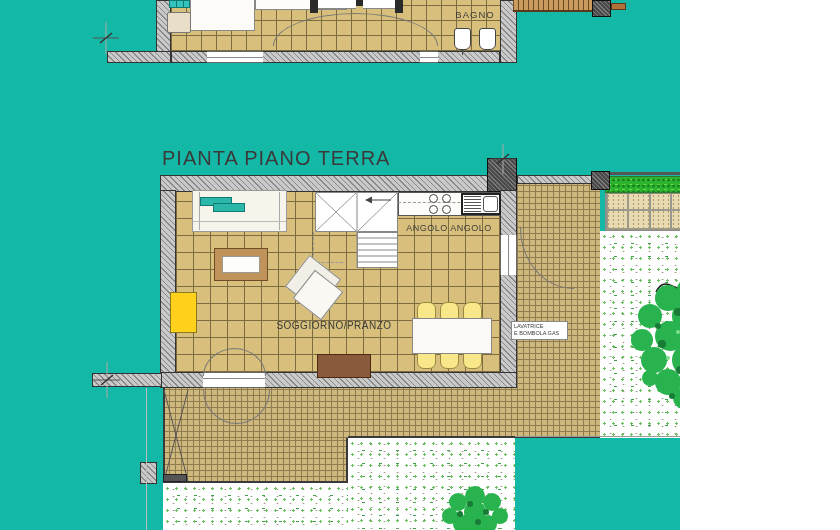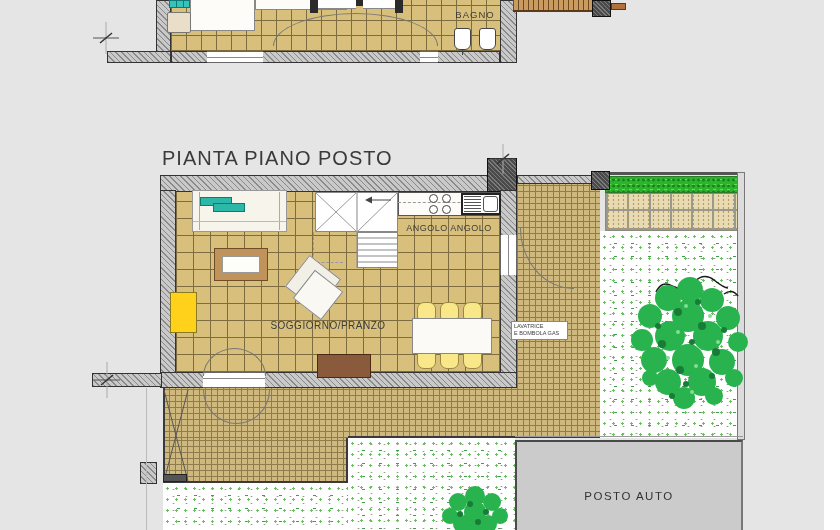--- a/index.html
+++ b/index.html
@@ -1,16 +1,16 @@
 <!DOCTYPE html>
 <html><head>
 <meta charset="utf-8">
 <style>
   html,body{margin:0;padding:0;background:#fff;}
-  #canvas{position:relative;width:824px;height:530px;background:#e5e5e5;overflow:hidden;
+  #canvas{position:relative;width:680px;height:530px;background:#14b8a6;overflow:hidden;
           font-family:"Liberation Sans",sans-serif;}
   .abs{position:absolute;}
   
   .tileC{background-color:#d8c07c;
     background-image:repeating-linear-gradient(90deg,#7d6c40 0 1px,transparent 1px 17px),
                      repeating-linear-gradient(0deg,#7d6c40 0 1px,transparent 1px 17px);}
   .tileC15{background-color:#d8c07c;
     background-image:repeating-linear-gradient(90deg,#7d6c40 0 1px,transparent 1px 15px),
                      repeating-linear-gradient(0deg,#7d6c40 0 1px,transparent 1px 15px);}
   
@@ -87,21 +87,21 @@
   <div class="abs" style="left:513px;top:0;width:80px;height:10px;background-color:#c99b5f;background-image:repeating-linear-gradient(90deg,#6b4a22 0 1px,transparent 1px 5px);border-bottom:2px solid #5a3a1a;"></div>
   <div class="abs wallDark" style="left:592px;top:0;width:19px;height:17px;"></div>
   <div class="abs" style="left:611px;top:3px;width:15px;height:7px;background:#b0713a;border:1px solid #5a3a1a;box-sizing:border-box;"></div>
 
   <svg class="abs" style="left:93px;top:22px;" width="26" height="32" viewBox="0 0 26 32">
     <line x1="13" y1="0" x2="13" y2="32" stroke="#aaa" stroke-width="1"></line>
     <line x1="0" y1="16" x2="26" y2="16" stroke="#555" stroke-width="1"></line>
     <line x1="7" y1="21" x2="19" y2="11" stroke="#333" stroke-width="1.5"></line>
   </svg>
 
-  <div class="lbl" style="left:162px;top:147px;font-size:20px;letter-spacing:1px;color:#3a3a3a;">PIANTA PIANO POSTO</div>
+  <div class="lbl" style="left:162px;top:147px;font-size:20px;letter-spacing:1px;color:#3a3a3a;">PIANTA PIANO TERRA</div>
 
   <div class="abs tileF" style="left:517px;top:183px;width:83px;height:255px;"></div>
   <div class="abs tileF" style="left:163px;top:388px;width:447px;height:50px;"></div>
   <div class="abs tileF" style="left:163px;top:438px;width:185px;height:45px;"></div>
   <div class="abs line" style="left:348px;top:436px;width:262px;height:2px;"></div>
   <div class="abs line" style="left:163px;top:481px;width:185px;height:2px;"></div>
   <div class="abs line" style="left:346px;top:438px;width:2px;height:45px;"></div>
   <div class="abs line" style="left:163px;top:388px;width:2px;height:95px;"></div>
 
   <div class="abs gravel" style="left:600px;top:231px;width:138px;height:207px;"></div>
@@ -163,21 +163,21 @@
   <div class="abs" style="left:213px;top:203px;width:32px;height:9px;background:#2cb8a8;border:1px solid #0e7a74;box-sizing:border-box;"></div>
 
   <div class="abs" style="left:214px;top:248px;width:54px;height:33px;background:#c0935a;border:1px solid #6e4e28;box-sizing:border-box;"></div>
   <div class="abs" style="left:222px;top:256px;width:38px;height:17px;background:#fdfdfa;border:1px solid #999;box-sizing:border-box;"></div>
 
   <div class="abs" style="left:293px;top:263px;width:40px;height:40px;background:#f2efe6;border:1px solid #888;box-sizing:border-box;transform:rotate(38deg);"></div>
   <div class="abs" style="left:300px;top:277px;width:36px;height:36px;background:#faf8f2;border:1px solid #888;box-sizing:border-box;transform:rotate(38deg);"></div>
 
   <div class="abs" style="left:170px;top:292px;width:27px;height:41px;background:#ffd11a;border:1px solid #8a7a20;box-sizing:border-box;"></div>
 
-  <div class="lbl" style="left:248px;top:320px;width:160px;text-align:center;font-size:10px;letter-spacing:0.5px;">SOGGIORNO/PRANZO</div>
+  <div class="lbl" style="left:254px;top:320px;width:160px;text-align:center;font-size:10px;letter-spacing:0.5px;">SOGGIORNO/PRANZO</div>
 
   <div class="abs arcTL" style="left:203px;top:348px;width:31px;height:27px;"></div>
   <div class="abs arcTR" style="left:234px;top:348px;width:31px;height:27px;"></div>
 
   <div class="abs" style="left:317px;top:354px;width:54px;height:24px;background:#8a5a3c;border:1px solid #4a2a10;box-sizing:border-box;"></div>
 
   <div class="abs" style="left:417px;top:302px;width:19px;height:17px;background:#f8e88a;border:1px solid #9a8a40;box-sizing:border-box;border-radius:7px 7px 2px 2px;"></div>
   <div class="abs" style="left:440px;top:302px;width:19px;height:17px;background:#f8e88a;border:1px solid #9a8a40;box-sizing:border-box;border-radius:7px 7px 2px 2px;"></div>
   <div class="abs" style="left:463px;top:302px;width:19px;height:17px;background:#f8e88a;border:1px solid #9a8a40;box-sizing:border-box;border-radius:7px 7px 2px 2px;"></div>
   <div class="abs" style="left:417px;top:352px;width:19px;height:17px;background:#f8e88a;border:1px solid #9a8a40;box-sizing:border-box;border-radius:2px 2px 7px 7px;"></div>
@@ -207,23 +207,20 @@
     <line x1="0" y1="18" x2="26" y2="18" stroke="#555" stroke-width="1"></line>
     <line x1="7" y1="23" x2="19" y2="13" stroke="#333" stroke-width="1.5"></line>
   </svg>
   <svg class="abs" style="left:490px;top:144px;" width="26" height="30" viewBox="0 0 26 30">
     <line x1="13" y1="0" x2="13" y2="30" stroke="#aaa" stroke-width="1"></line>
     <line x1="0" y1="15" x2="26" y2="15" stroke="#555" stroke-width="1"></line>
     <line x1="7" y1="20" x2="19" y2="10" stroke="#333" stroke-width="1.5"></line>
   </svg>
 
   <div class="abs" style="left:515px;top:436px;width:228px;height:1px;background:#999;"></div>
-  <div class="abs" style="left:515px;top:440px;width:228px;height:90px;background:#cbcbcb;border-top:2px solid #4a4a4a;border-left:2px solid #4a4a4a;border-right:2px solid #777;box-sizing:border-box;">
-    <div class="lbl" style="left:0;right:0;top:48px;text-align:center;font-size:11.5px;letter-spacing:1.5px;color:#333;">POSTO AUTO</div>
-  </div>
 
   <svg class="abs" style="left:628px;top:272px;" width="124" height="144" viewBox="0 0 124 144">
     <g fill="none" stroke="#1a1a1a" stroke-width="1.5">
       <path d="M28,20 q6,-12 16,-6 t16,-2"></path>
       <path d="M66,10 q10,-10 20,-2 t14,8"></path>
       <path d="M96,22 q8,-6 14,2"></path>
     </g>
     <g fill="#29b34e">
       <circle cx="62" cy="18" r="13"></circle>
         <circle cx="40" cy="26" r="13"></circle>

